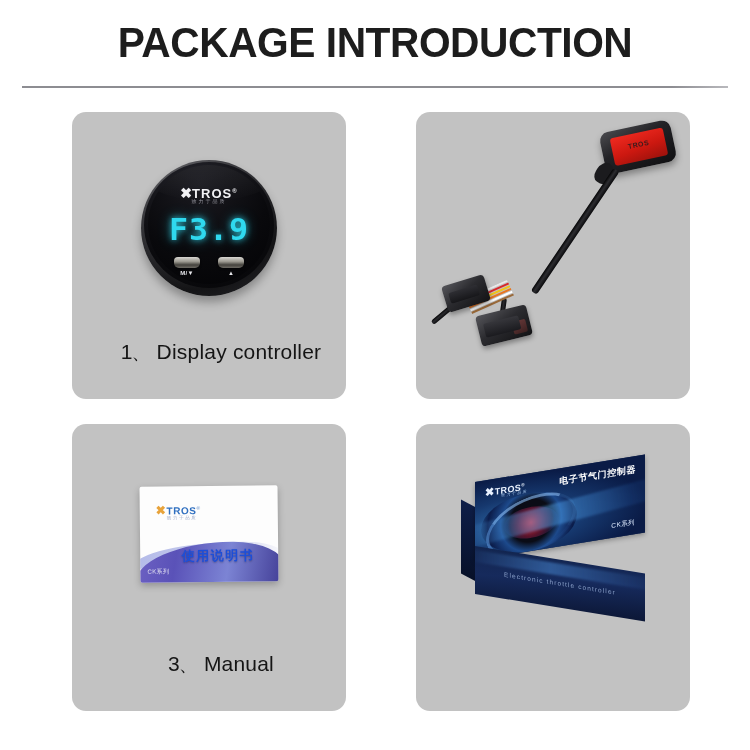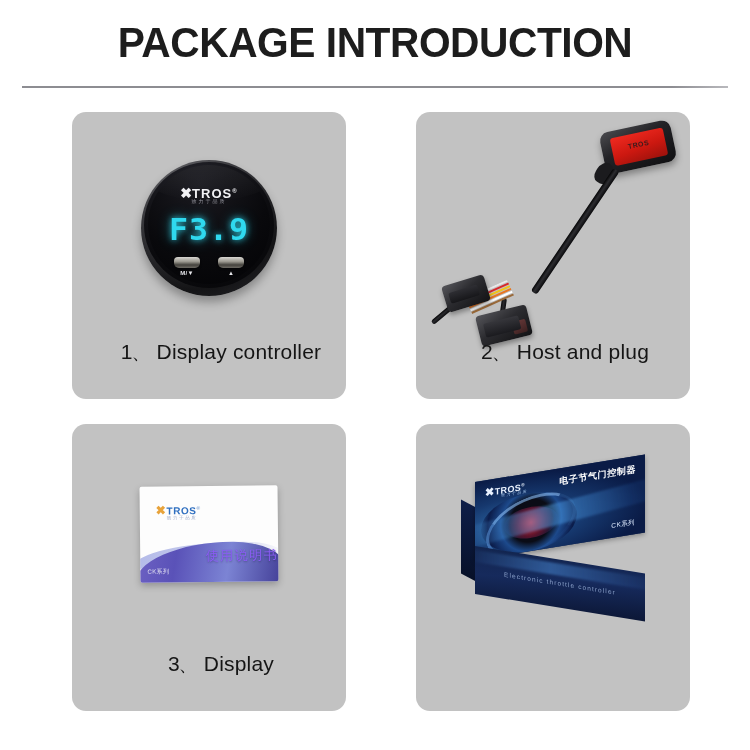--- a/index.html
+++ b/index.html
@@ -330,24 +330,24 @@
   .manual-logo .reg { font-size: 5px; vertical-align: super; color: #88a8d4; }
   .manual-logo-sub {
     position: absolute;
     left: 27px; top: 29px;
     color: #9aa8c8;
     font-size: 4.5px;
     letter-spacing: 1.6px;
   }
   .manual-title-cn {
     position: absolute;
-    right: 0; bottom: 17px;
-    color: #8b5cf6;
+    right: 24px; bottom: 17px;
+    color: #1d4ed8;
     font-size: 13px;
-    font-weight: normal;
+    font-weight: bold;
     letter-spacing: 1.5px;
     text-shadow: 0 1px 2px rgba(0,0,0,.3);
   }
   .manual-series {
     position: absolute;
     left: 7px; bottom: 6px;
     color: #e3e3f2;
     font-size: 6px;
     letter-spacing: .4px;
   }
@@ -530,40 +530,37 @@
         <i style="background:#f0c419"></i>
         <i style="background:#e87722"></i>
         <i style="background:#ffffff"></i>
         <i style="background:#9a6a3a"></i>
       </div>
       <div class="conn conn-a"></div>
       <div class="conn conn-b">
         <div class="tab"></div>
       </div>
     </div>
-    <div class="caption">
-      <span class="num">2</span><span class="sep">、</span><span>Host and plug</span>
-    </div>
   </div>
 
   <div class="card c3">
     <div class="stage">
       <div class="manual">
         <div class="manual-wave2"></div>
         <div class="manual-wave"></div>
         <div class="manual-logo">
           <span class="star">✖</span><span>TROS</span><span class="reg">®</span>
         </div>
         <div class="manual-logo-sub">致力于品质</div>
         <div class="manual-title-cn">使用说明书</div>
         <div class="manual-series">CK系列</div>
       </div>
     </div>
     <div class="caption">
-      <span class="num">3</span><span class="sep">、</span><span>Display</span>
+      <span class="num">3</span><span class="sep">、</span><span>Manual</span>
     </div>
   </div>
 
   <div class="card c4">
     <div class="stage">
       <div class="box-wrap">
         <div class="box-side"></div>
         <div class="box-top">
           <div class="box-dial"></div>
           <div class="box-ticks"></div>

